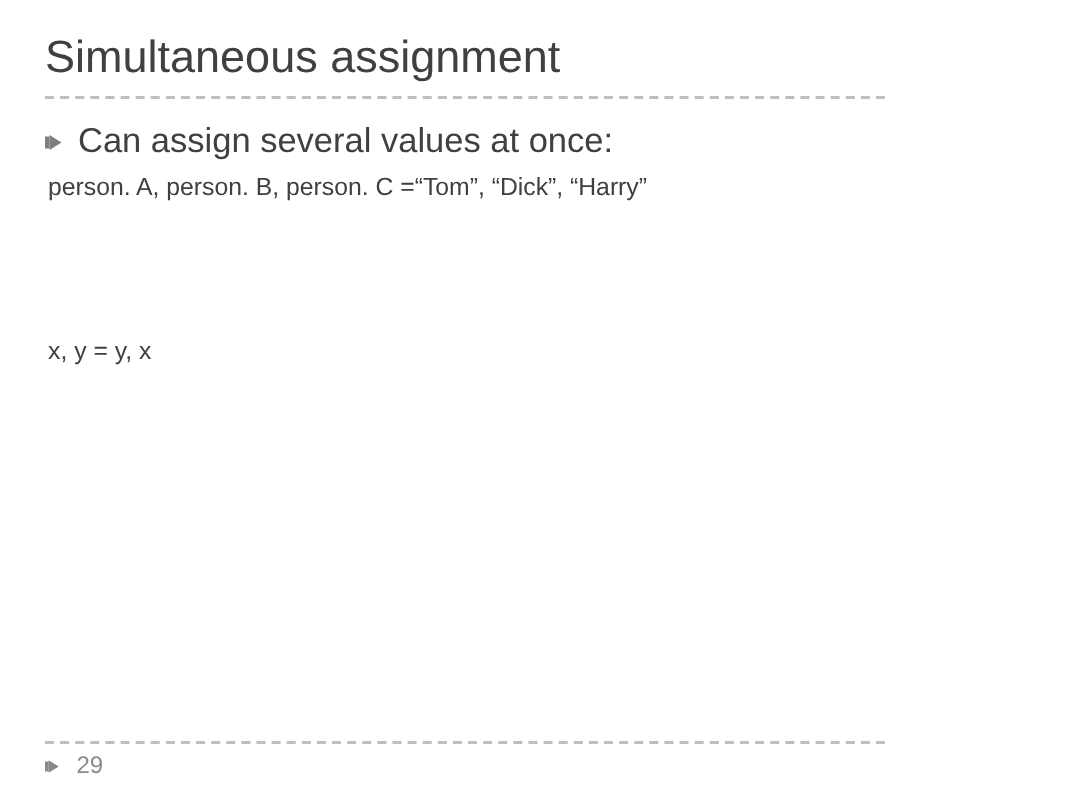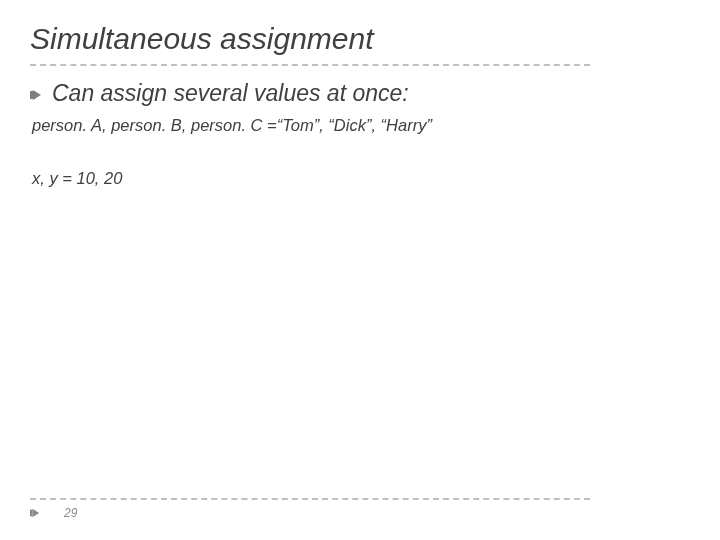--- a/index.html
+++ b/index.html
@@ -10,21 +10,20 @@
     background: #fff;
     font-family: Arial, Helvetica, sans-serif;
     color: #404040;
     overflow: hidden;
   }
   .slide {
     position: relative;
     width: 620px;
     height: 540px;
     box-sizing: border-box;
-    font-style: italic;
   }
   .title {
     font-size: 30px;
     font-weight: 400;
     color: #404040;
     padding: 22px 0 4px 30px;
   }
   .divider-top {
     margin: 4px 30px 0 30px;
     border: none;
@@ -80,23 +79,23 @@
     align-items: center;
     padding-top: 2px;
   }
   .page-arrow {
     color: #7f7f7f;
     display: inline-block;
     width: 14px;
   }
   .page-arrow svg { display: block; }
   .page-num {
-    font-size: 12px;
+    font-size: 16px;
     color: #8a8a8a;
-    margin-left: 20px;
+    margin-left: 7px;
   }
 </style>
 </head>
 <body>
 
 <div class="slide">
 
   <div class="title">Simultaneous assignment</div>
   <hr class="divider-top">
 
@@ -106,23 +105,23 @@
         <rect x="0" y="2" width="3" height="8" fill="#7f7f7f"></rect>
         <polygon points="3,1 11,6 3,11" fill="#7f7f7f"></polygon>
       </svg>
     </span>
     <span class="bullet-text">Can assign several values at once:</span>
   </div>
 
   <div class="code-lines">
     <div class="code-line">person. A, person. B, person. C =“Tom”, “Dick”, “Harry”</div>
     <div class="gap"></div>
-    <div class="code-line">x, y = 10, 20</div>
     <div class="gap"></div>
     <div class="gap"></div>
+    <div class="code-line">x, y = y, x</div>
   </div>
 
   <div class="footer">
     <hr class="divider-bottom">
     <div class="footer-row">
       <span class="page-arrow">
         <svg width="10" height="10" viewBox="0 0 12 12">
           <rect x="0" y="2" width="3" height="8" fill="#8a8a8a"></rect>
           <polygon points="3,1 11,6 3,11" fill="#8a8a8a"></polygon>
         </svg>

